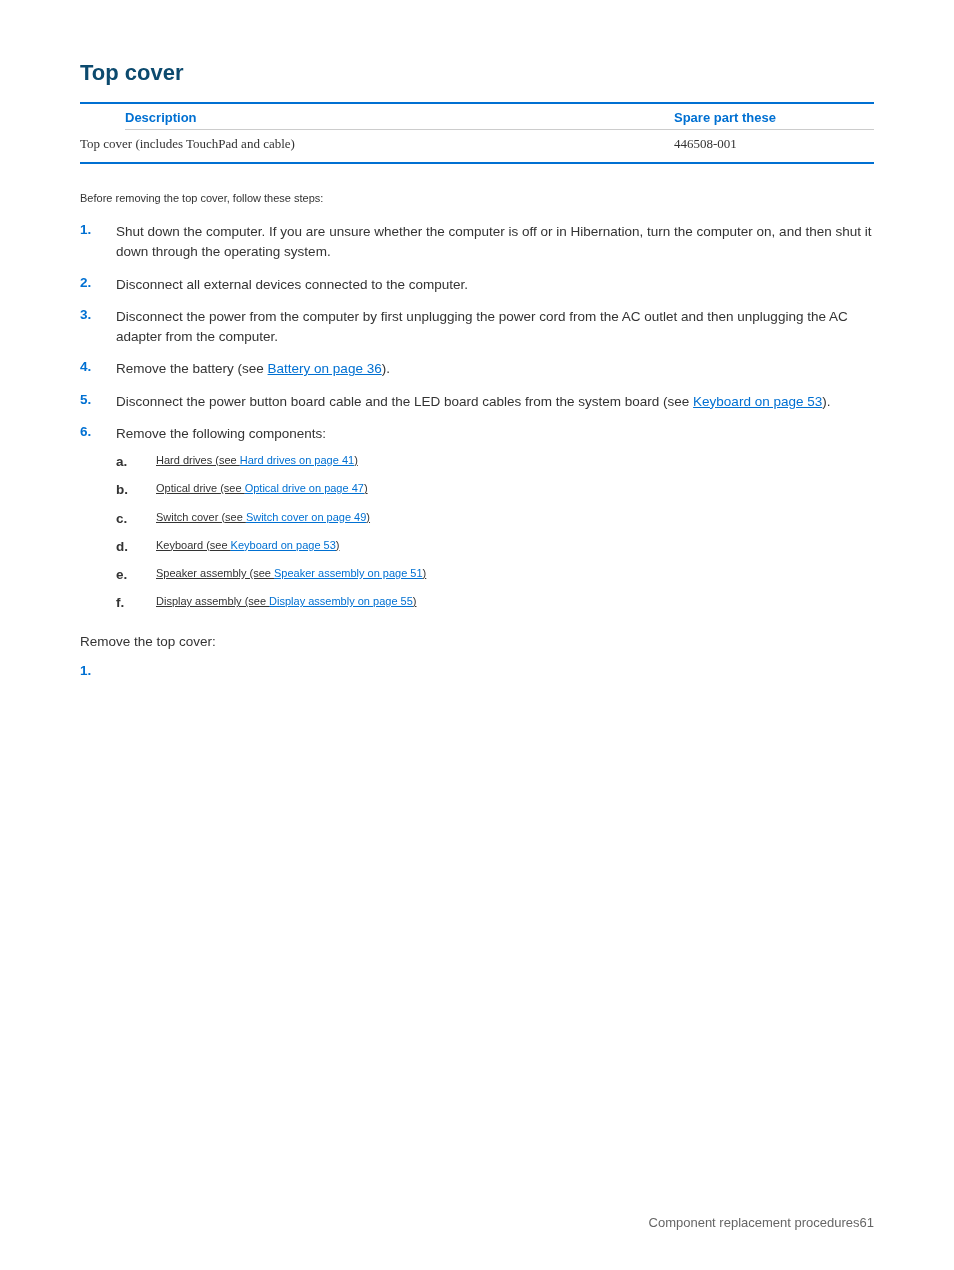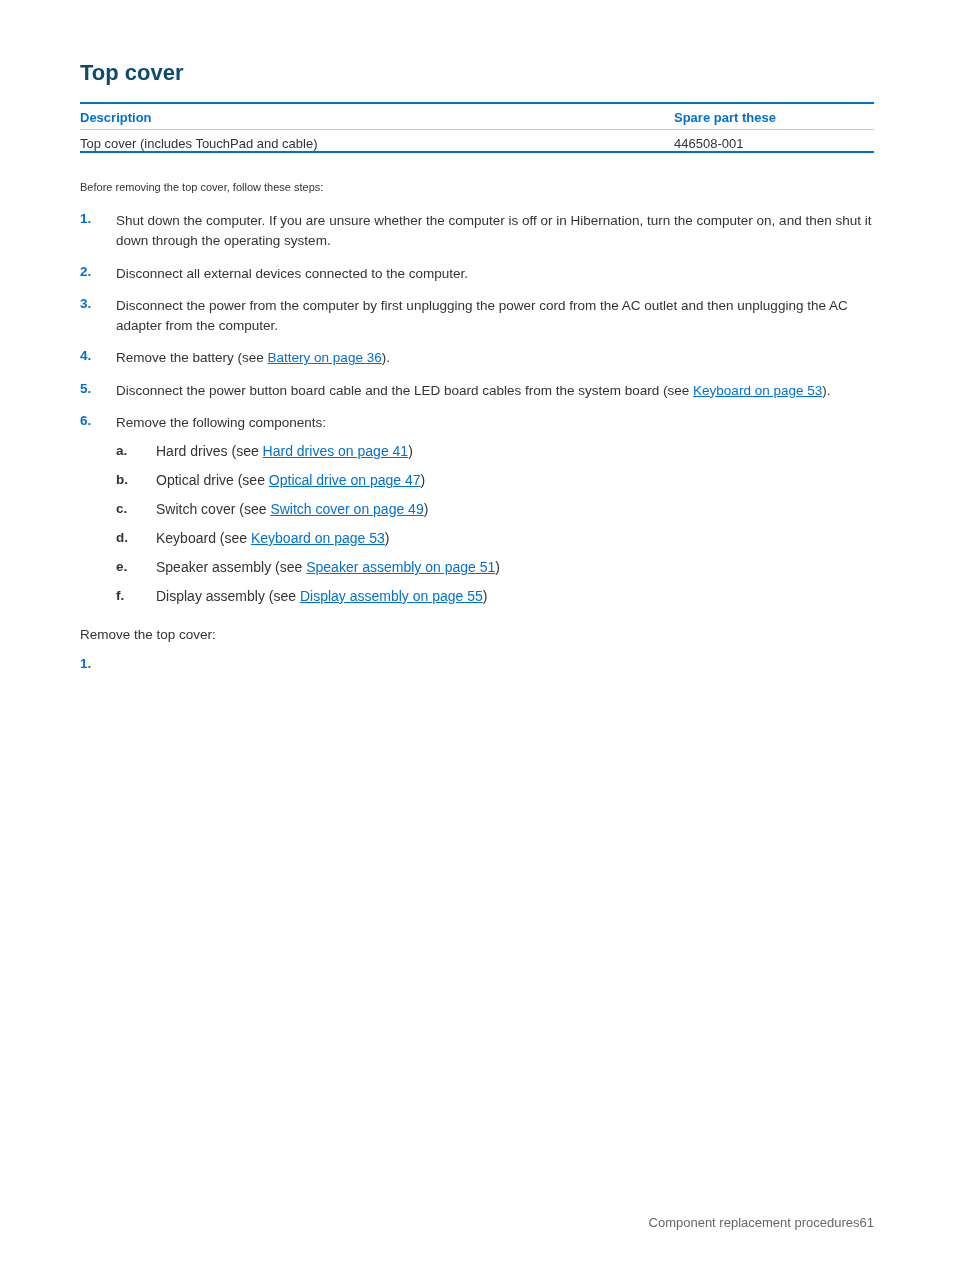--- a/index.html
+++ b/index.html
@@ -31,40 +31,42 @@
       border-top: 2px solid #0070d2;
       border-bottom: 2px solid #0070d2;
       margin-bottom: 28px;
     }
 
     .table-header-row {
       display: flex;
       background: #fff;
       padding: 6px 0 4px 0;
       border-bottom: 1px solid #ccc;
+      margin-left: 45px;
     }
 
     .table-header-desc {
       flex: 1;
       font-size: 13px;
       font-weight: bold;
       color: #0070d2;
     }
 
     .table-header-part {
       width: 200px;
       font-size: 13px;
       font-weight: bold;
       color: #0070d2;
       text-align: left;
     }
 
     .table-data-row {
       display: flex;
-      padding: 6px 0 0 0;
+      padding: 6px 0 10px 0;
+      font-family: Liberation Serif, serif;
     }
 
     .table-data-desc {
       flex: 1;
       font-size: 13px;
       color: #333;
     }
 
     .table-data-part {
       width: 200px;
@@ -120,22 +122,23 @@
     }
 
     .sub-step-label {
       font-weight: bold;
       min-width: 40px;
       font-size: 13.5px;
       color: #333;
     }
 
     .sub-step-content {
-      font-size: 14px;
-      color: #333;
+      font-size: 11px;
+      color: #333;
+      text-decoration: underline;
     }
 
     .sub-step-content a {
       color: #0070d2;
       text-decoration: underline;
     }
 
     .remove-section-title {
       font-size: 13.5px;
       margin-bottom: 14px;

